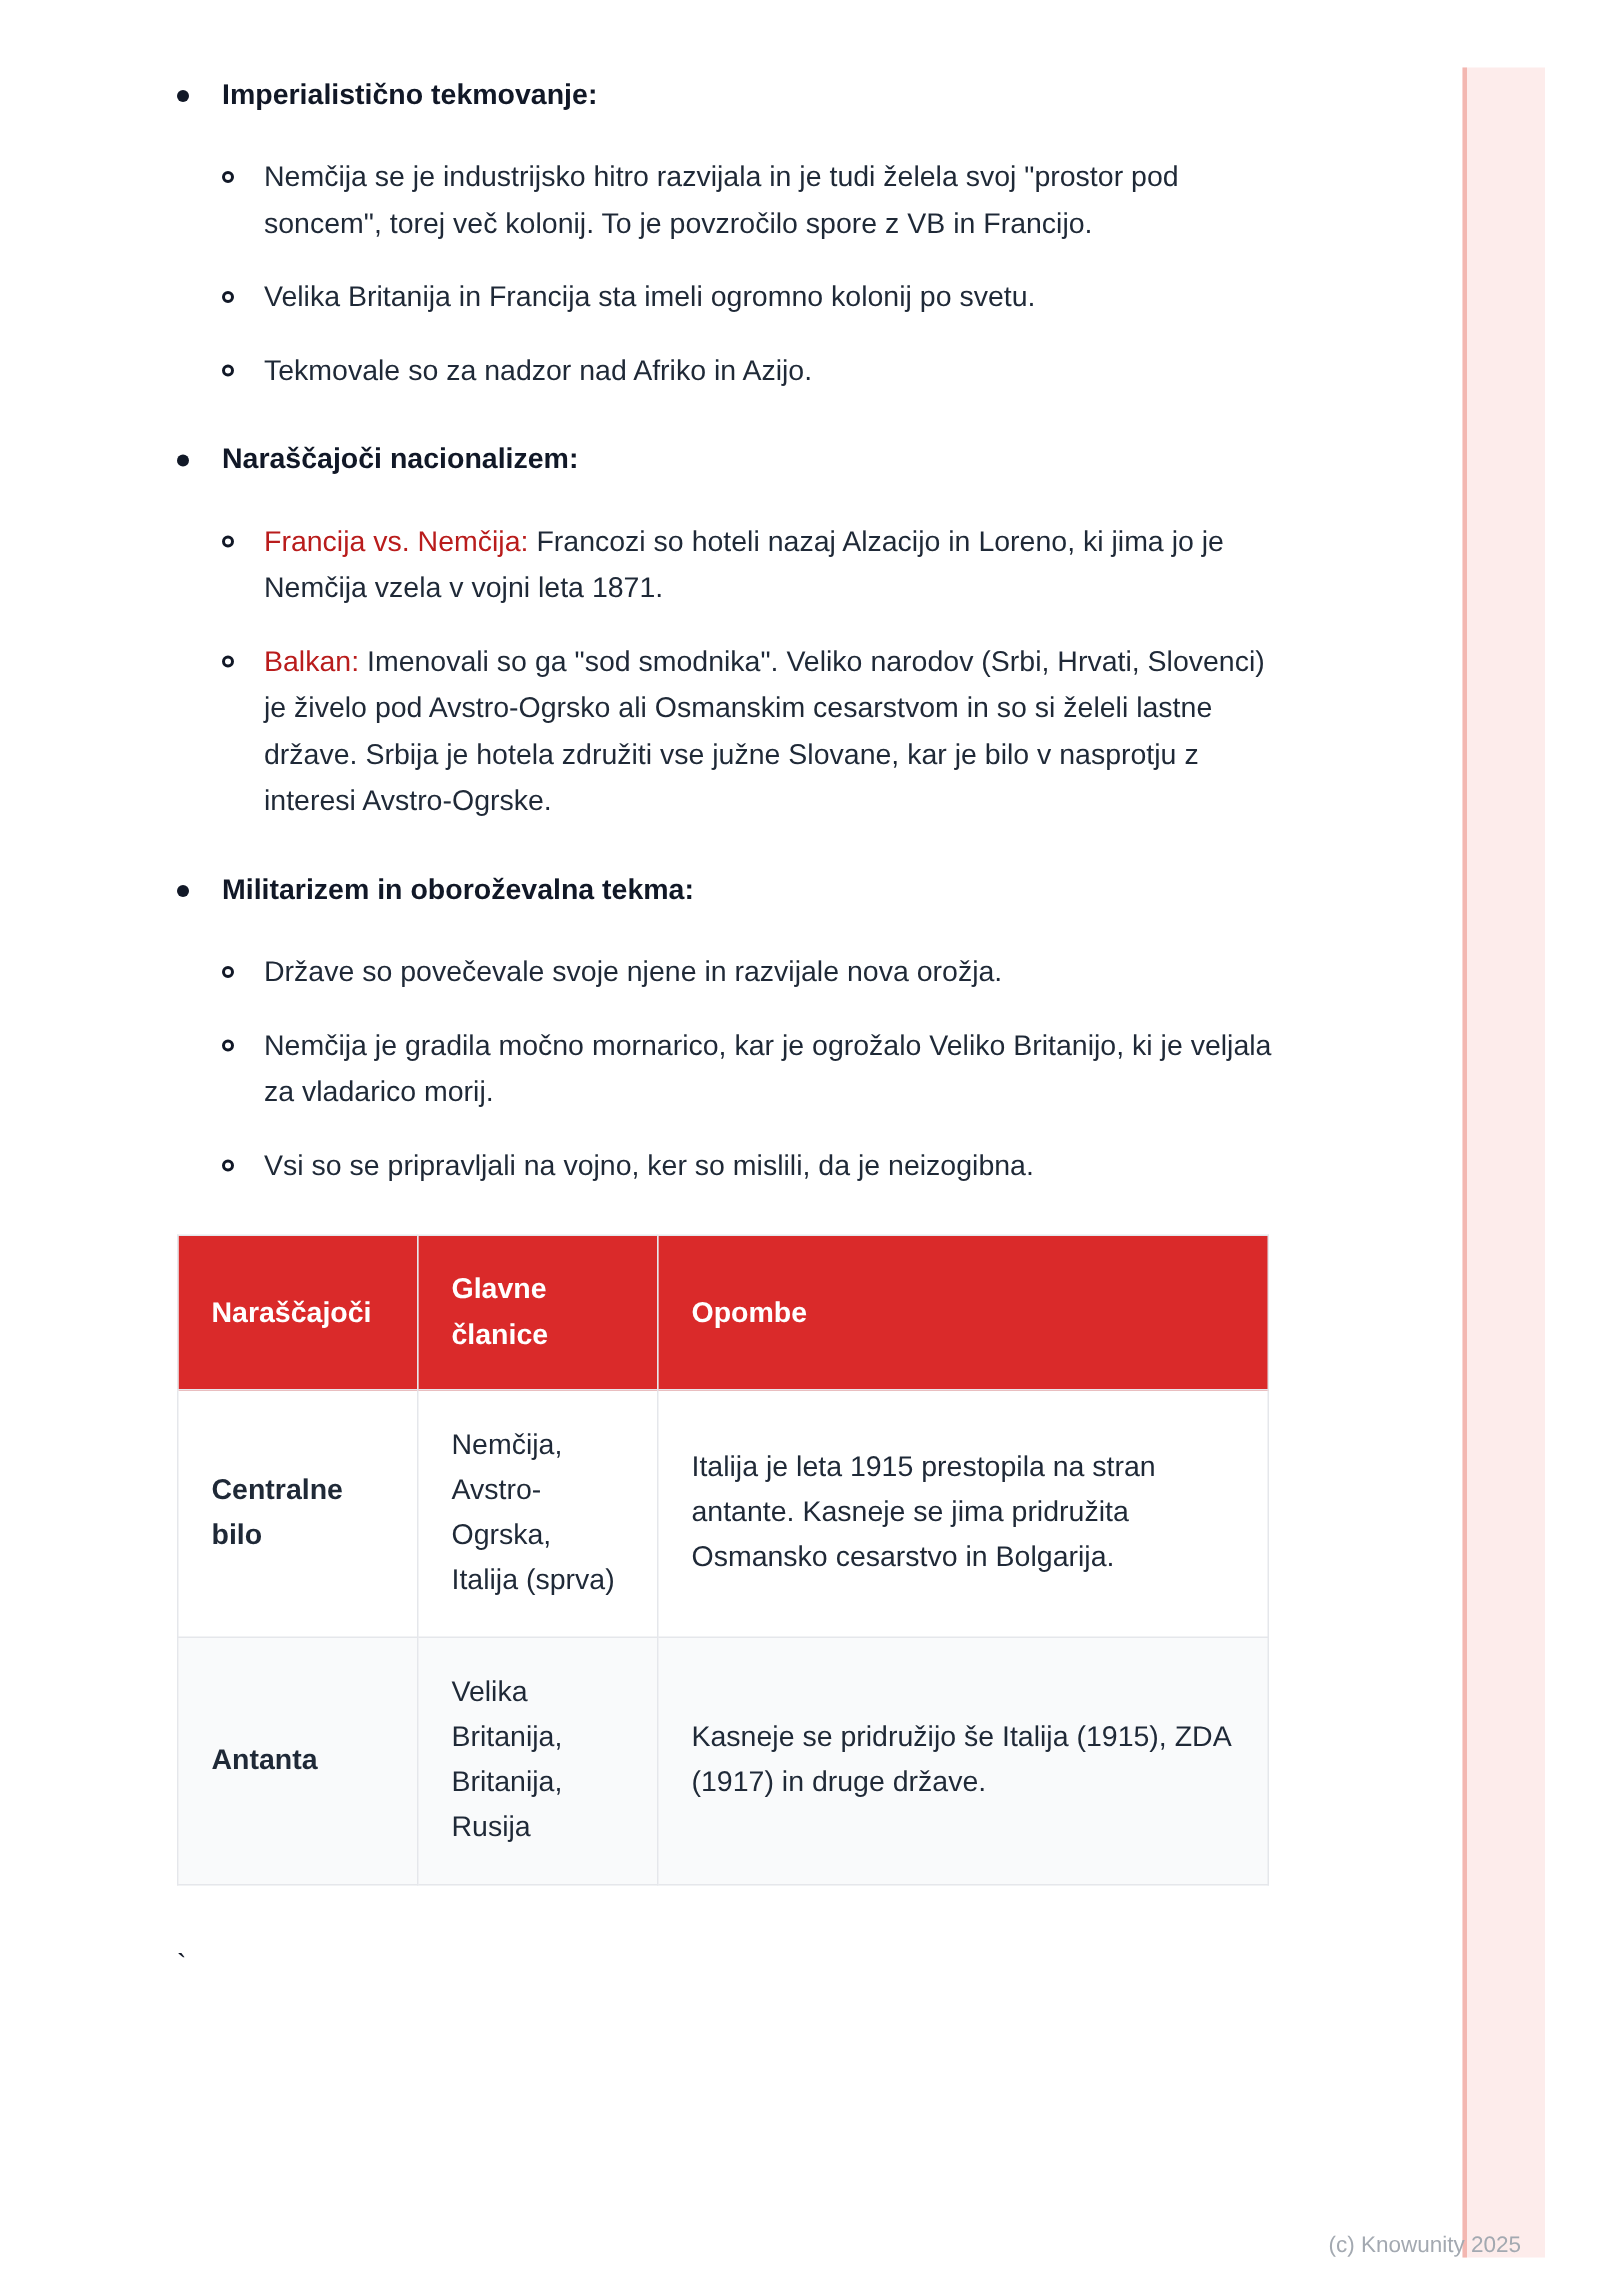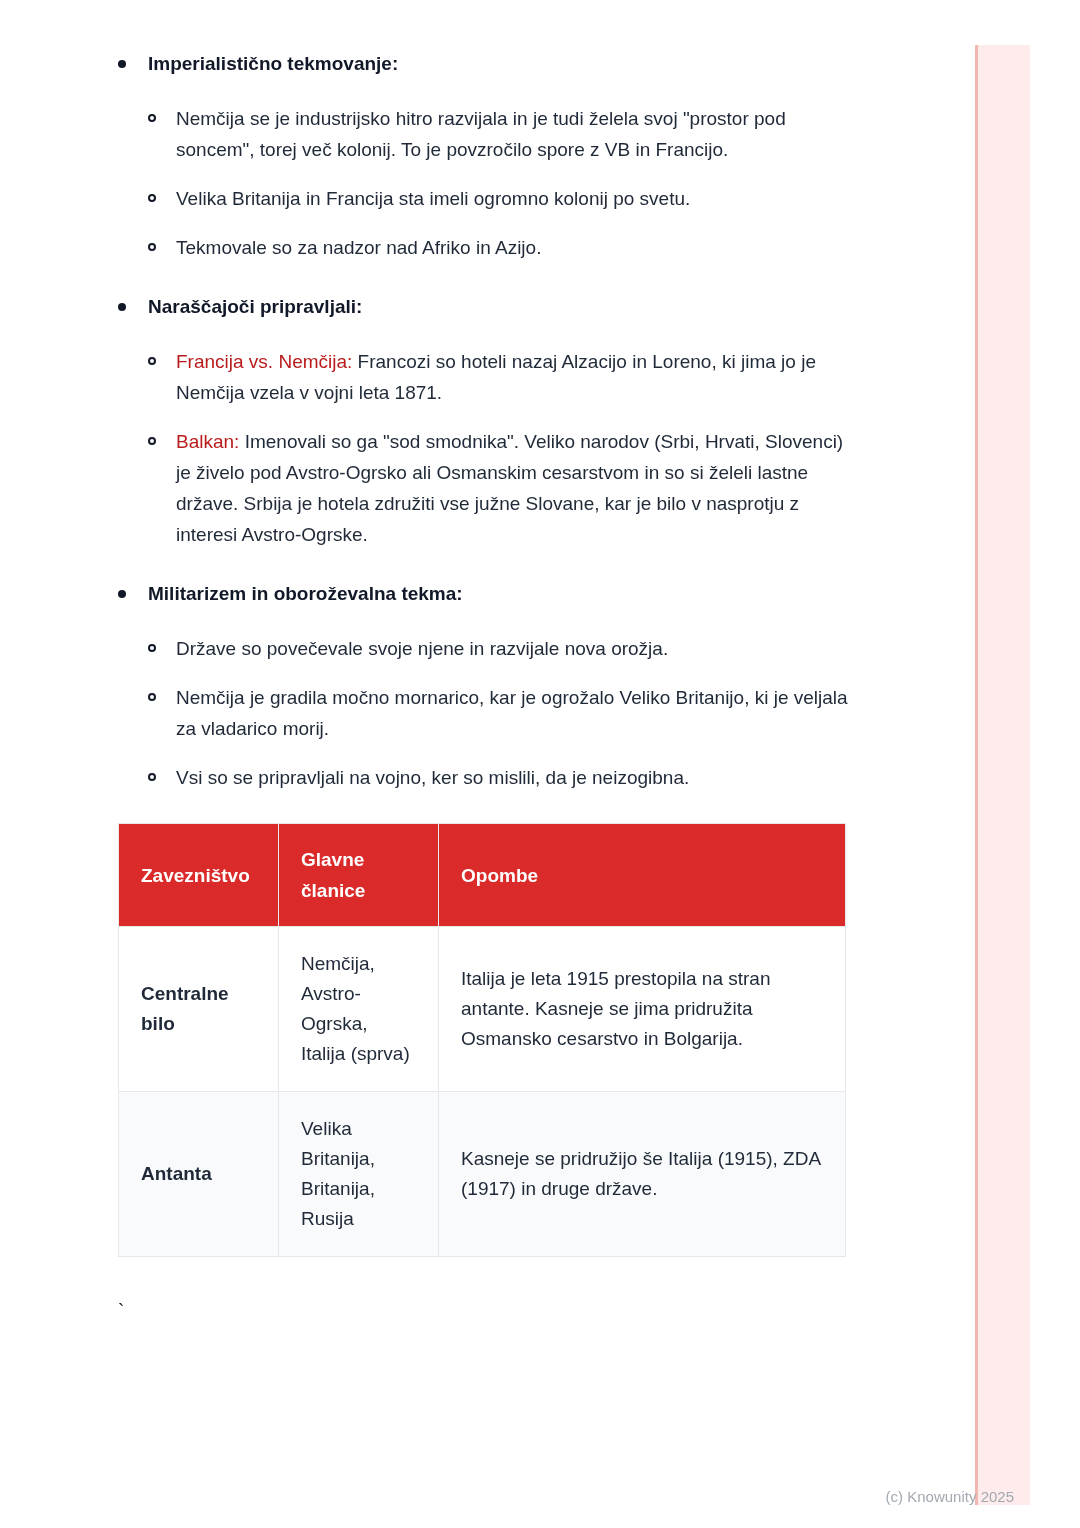--- a/index.html
+++ b/index.html
@@ -116,21 +116,21 @@
         <div class="item2">
           <span class="m2"></span>
           <p class="sub">Tekmovale so za nadzor nad Afriko in Azijo.</p>
         </div>
       </div>
     </div>
 
     <div class="item1">
       <span class="m1"></span>
       <div class="body1">
-        <p class="heading">Naraščajoči pripravljali:</p>
+        <p class="heading">Naraščajoči nacionalizem:</p>
         <div class="item2">
           <span class="m2"></span>
           <p class="sub"><span class="lead">Francija vs. Nemčija:</span><span> Francozi so hoteli nazaj Alzacijo in Loreno, ki jima jo je Nemčija vzela v vojni leta 1871.</span></p>
         </div>
         <div class="item2">
           <span class="m2"></span>
           <p class="sub"><span class="lead">Balkan:</span><span> Imenovali so ga "sod smodnika". Veliko narodov (Srbi, Hrvati, Slovenci) je živelo pod Avstro-Ogrsko ali Osmanskim cesarstvom in so si želeli lastne države. Srbija je hotela združiti vse južne Slovane, kar je bilo v nasprotju z interesi Avstro-Ogrske.</span></p>
         </div>
       </div>
     </div>
@@ -156,21 +156,21 @@
 
 
     <table class="alliance-table">
       <colgroup>
         <col class="col-alliance">
         <col class="col-members">
         <col class="col-notes">
       </colgroup>
       <thead>
         <tr>
-          <th>Zavezništvo</th>
+          <th>Naraščajoči</th>
           <th>Glavne članice</th>
           <th>Opombe</th>
         </tr>
       </thead>
       <tbody>
         <tr>
           <td class="cell-alliance">Centralne bilo</td>
           <td>Nemčija, Avstro-Ogrska, Italija (sprva)</td>
           <td>Italija je leta 1915 prestopila na stran antante. Kasneje se jima pridružita Osmansko cesarstvo in Bolgarija.</td>
         </tr>

